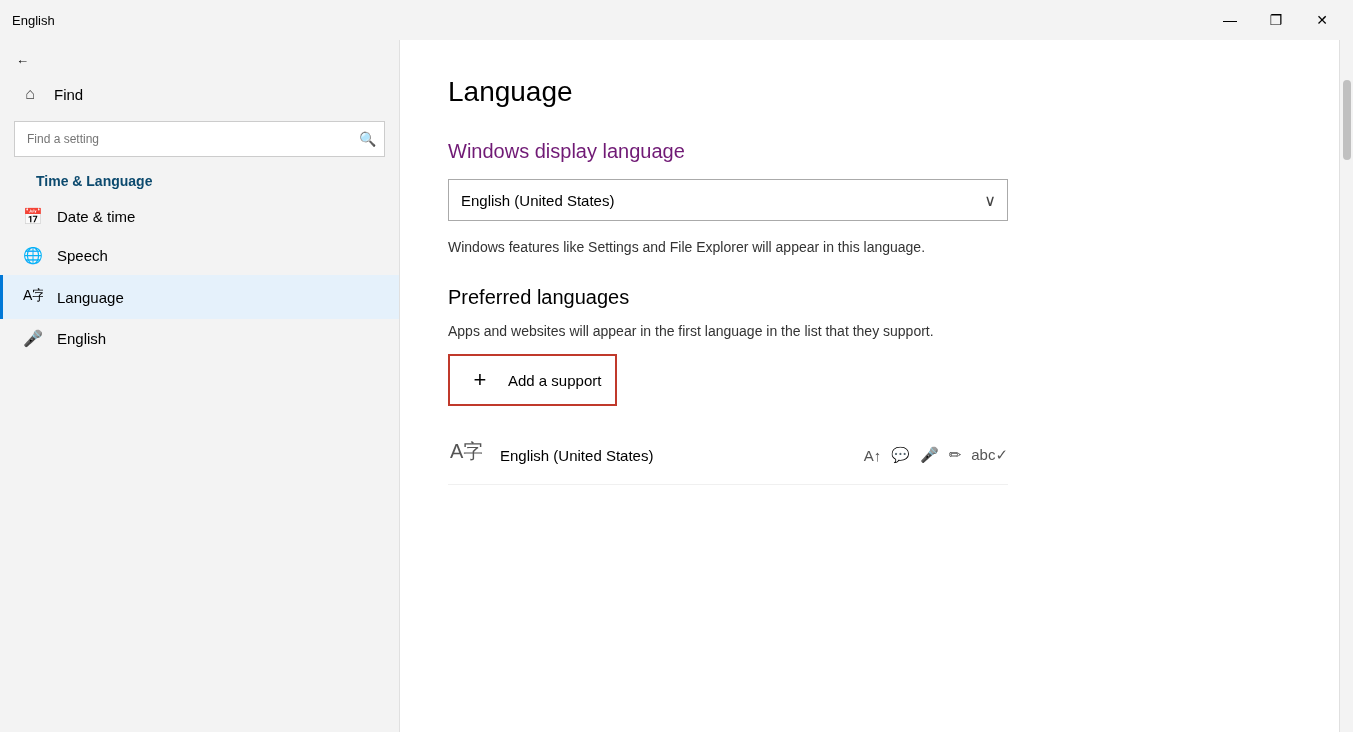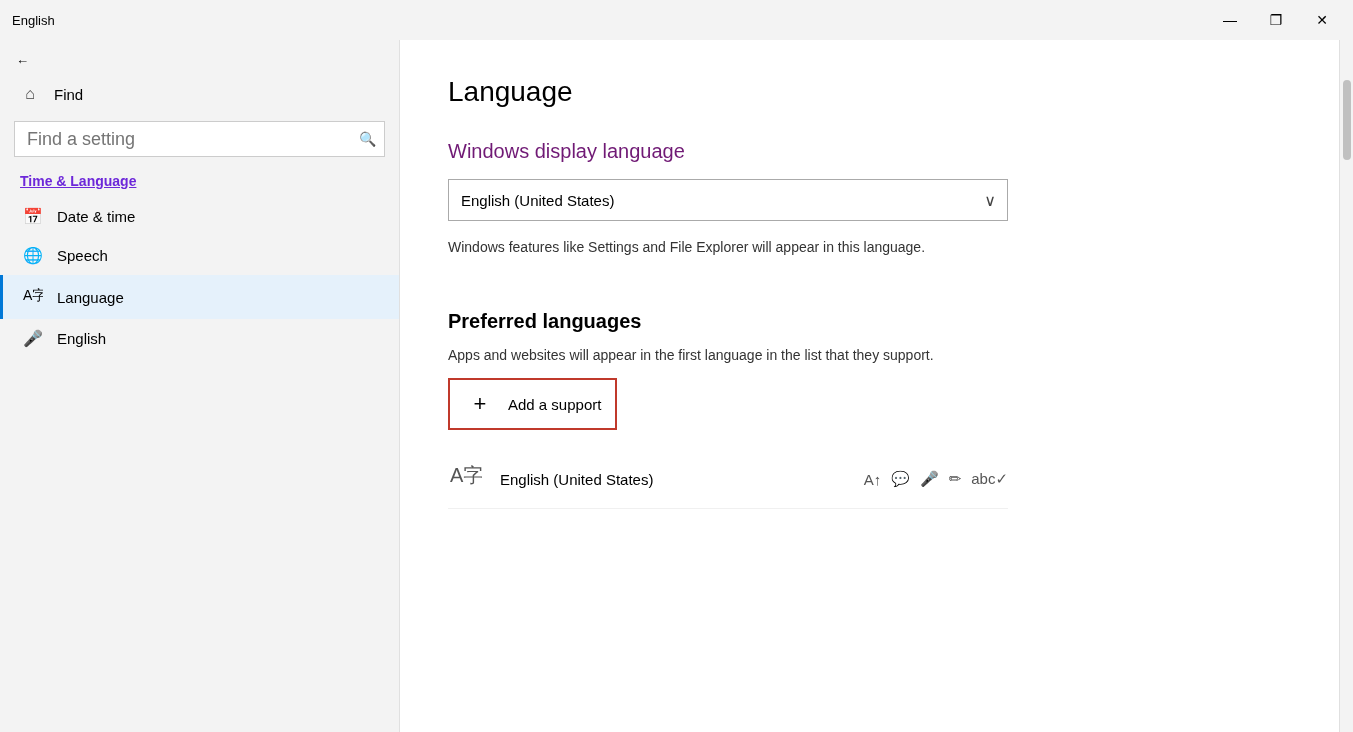--- a/index.html
+++ b/index.html
@@ -93,44 +93,43 @@
     .sidebar-search {
       margin: 8px 14px 12px 14px;
       position: relative;
     }
     .sidebar-search input {
       width: 100%;
       height: 36px;
       border: 1px solid #ccc;
       background: #fff;
       padding: 0 36px 0 12px;
-      font-size: 18px;
+      font-size: 12px;
       color: #555;
       outline: none;
     }
     .search-icon-btn {
       position: absolute;
       right: 8px;
       top: 50%;
       transform: translateY(-50%);
       background: none;
       border: none;
       cursor: pointer;
       color: #555;
       font-size: 14px;
     }
 
     .sidebar-section-label {
       font-size: 12px;
       font-weight: 600;
-      color: #6d28d9;
-      padding: 4px 20px 8px 20px;
+      color: #0c4a6e;
+      padding: 4px 20px 8px 36px;
       text-transform: none;
       font-size: 14px;
-      text-decoration: underline;
     }
 
     .sidebar-item {
       display: flex;
       align-items: center;
       gap: 14px;
       padding: 10px 20px;
       cursor: pointer;
       font-size: 15px;
       color: #000;
@@ -195,28 +194,28 @@
       top: 50%;
       transform: translateY(-50%);
       pointer-events: none;
       font-size: 16px;
       color: #444;
     }
 
     .lang-description {
       font-size: 14px;
       color: #333;
-      margin-bottom: 52px;
+      margin-bottom: 28px;
       max-width: 560px;
       line-height: 1.5;
     }
 
     .preferred-section-title {
       font-size: 20px;
-      font-weight: 700;
+      font-weight: 400;
       color: #000;
       margin-bottom: 12px;
     }
 
     .preferred-desc {
       font-size: 14px;
       color: #333;
       margin-bottom: 12px;
       max-width: 560px;
       line-height: 1.5;

